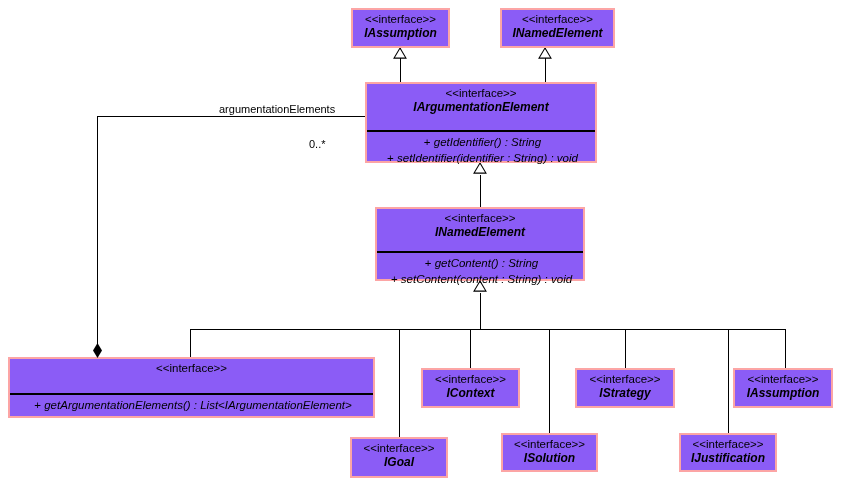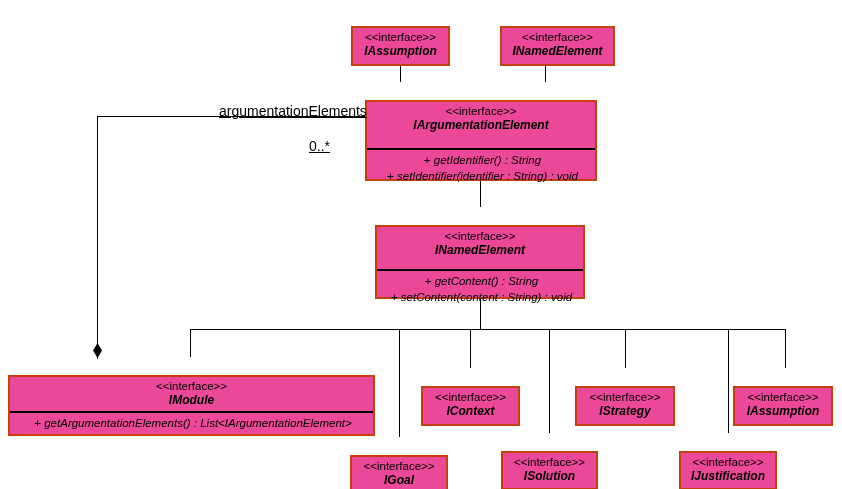--- a/index.html
+++ b/index.html
@@ -15,24 +15,23 @@
     position: relative;
     width: 842px;
     height: 489px;
     background: #ffffff;
     overflow: hidden;
   }
   
   .uml-box {
     position: absolute;
     box-sizing: border-box;
-    background: #ec4899;
-    border: 2px solid #c2410c;
+    background: #8b5cf6;
+    border: 2px solid #fca5a5;
     z-index: 5;
-    margin-top: 18px;
   }
   .uml-head {
     box-sizing: border-box;
     text-align: center;
     padding: 3px 4px 4px 4px;
     line-height: 1.15;
   }
   .stereotype {
     display: block;
     font-size: 11.5px;
@@ -86,25 +85,24 @@
     position: absolute;
     width: 9px;
     height: 15px;
     background: #000000;
     z-index: 6;
     clip-path: polygon(50% 0%, 100% 50%, 50% 100%, 0% 50%);
   }
   
   .edge-label {
     position: absolute;
-    font-size: 14px;
+    font-size: 11px;
     color: #000000;
     white-space: nowrap;
     z-index: 7;
-    text-decoration: underline;
   }
 </style>
 </head>
 <body>
 
 <div id="diagram">
 
   <div class="edge-v" style="left:400px; top:48px; height:34px;"></div>
   <svg class="gen-arrow-outline" style="left:393px; top:48px;" width="15" height="12" viewBox="0 0 15 12">
     <polygon points="7.5,0 14,11 1,11" fill="#ffffff" stroke="#000000" stroke-width="1.2"></polygon>
@@ -173,21 +171,20 @@
     </div>
     <div class="uml-compartment">
       <span class="uml-feature"><span class="sigil">+</span> <span>getContent() : String</span></span>
       <span class="uml-feature"><span class="sigil">+</span> <span>setContent(content : String) : void</span></span>
     </div>
   </div>
 
   <div class="uml-box" style="left:8px; top:357px; width:367px; height:61px;">
     <div class="uml-head" style="height:34px;">
       <span class="stereotype">&lt;&lt;interface&gt;&gt;</span>
-      <span class="uml-name">IModule</span>
     </div>
     <div class="uml-compartment">
       <span class="uml-feature"><span class="sigil">+</span> <span>getArgumentationElements() : List&lt;IArgumentationElement&gt;</span></span>
     </div>
   </div>
 
   <div class="uml-box" style="left:421px; top:368px; width:99px; height:40px;">
     <div class="uml-head">
       <span class="stereotype">&lt;&lt;interface&gt;&gt;</span>
       <span class="uml-name">IContext</span>

